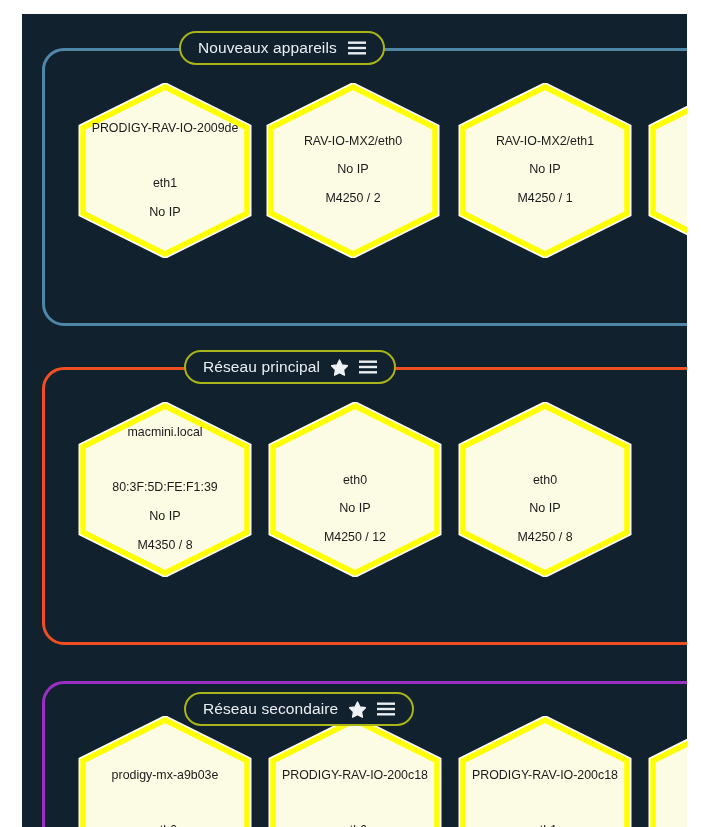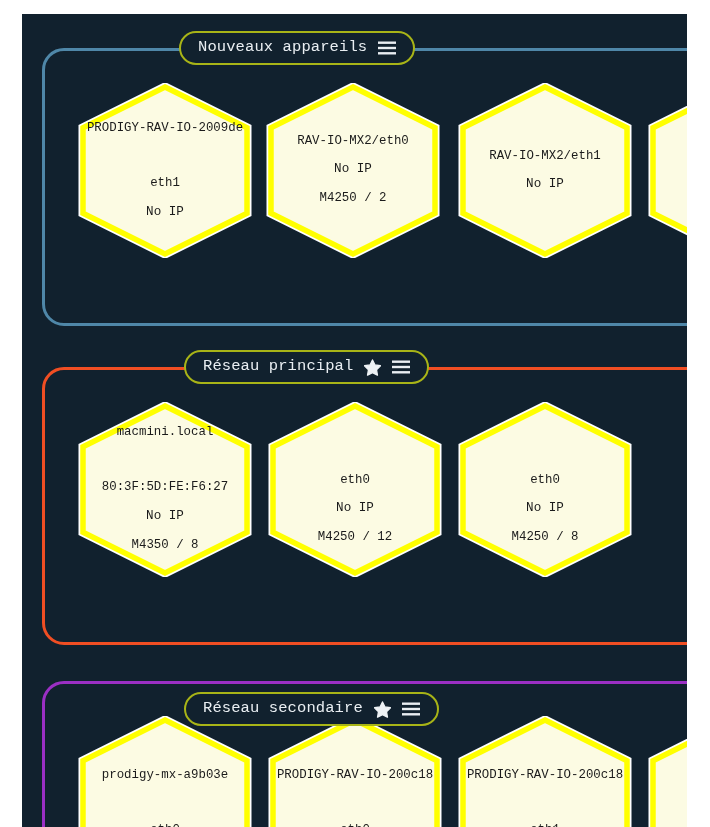--- a/index.html
+++ b/index.html
@@ -7,21 +7,20 @@
     width:710px;height:827px;
     font-family:"Liberation Sans","DejaVu Sans",sans-serif;
     overflow:hidden;position:relative;
   }
   #canvas{
     position:absolute;
     left:22px;top:14px;
     width:665px;height:813px;
     background:#11212e;
     overflow:hidden;
-    font-family:Liberation Mono, monospace;
   }
 
   
   .group-frame{
     position:absolute;
     border-style:solid;
     border-width:3px;
     border-radius:22px;
     box-sizing:border-box;
     background:transparent;
@@ -123,20 +122,21 @@
   </div>
 
   <div class="hex" style="left:435px;top:69px;">
     <svg class="hex-shape" viewBox="0 0 176 175" aria-hidden="true">
       <polygon points="88,4 170,44.75 170,130.25 88,171 6,130.25 6,44.75" fill="#FCFBE3" stroke="#ffffff" stroke-width="9"></polygon>
       <polygon points="88,4 170,44.75 170,130.25 88,171 6,130.25 6,44.75" fill="#FCFBE3" stroke="#FFFF00" stroke-width="5.5"></polygon>
     </svg>
     <div class="hex-text">
       <span class="l-name">RAV-IO-MX2/eth1</span>
       <span class="l-ip">No IP</span>
+      <span class="l-model">M4250 / 1</span>
     </div>
   </div>
 
   <div class="hex" style="left:625px;top:69px;">
     <svg class="hex-shape" viewBox="0 0 176 175" aria-hidden="true">
       <polygon points="88,4 170,44.75 170,130.25 88,171 6,130.25 6,44.75" fill="#FCFBE3" stroke="#ffffff" stroke-width="9"></polygon>
       <polygon points="88,4 170,44.75 170,130.25 88,171 6,130.25 6,44.75" fill="#FCFBE3" stroke="#FFFF00" stroke-width="5.5"></polygon>
     </svg>
     <div class="hex-text">
       <span class="l-name">Y</span>
@@ -164,21 +164,21 @@
     </span>
   </div>
 
   <div class="hex" style="left:55px;top:388px;">
     <svg class="hex-shape" viewBox="0 0 176 175" aria-hidden="true">
       <polygon points="88,4 170,44.75 170,130.25 88,171 6,130.25 6,44.75" fill="#FCFBE3" stroke="#ffffff" stroke-width="9"></polygon>
       <polygon points="88,4 170,44.75 170,130.25 88,171 6,130.25 6,44.75" fill="#FCFBE3" stroke="#FFFF00" stroke-width="5.5"></polygon>
     </svg>
     <div class="hex-text">
       <span class="l-name">macmini.local</span>
-      <span class="l-sub">80:3F:5D:FE:F6:27</span>
+      <span class="l-sub">80:3F:5D:FE:F1:39</span>
       <span class="l-ip">No IP</span>
       <span class="l-model">M4350 / 8</span>
     </div>
   </div>
 
   <div class="hex" style="left:245px;top:388px;">
     <svg class="hex-shape" viewBox="0 0 176 175" aria-hidden="true">
       <polygon points="88,4 170,44.75 170,130.25 88,171 6,130.25 6,44.75" fill="#FCFBE3" stroke="#ffffff" stroke-width="9"></polygon>
       <polygon points="88,4 170,44.75 170,130.25 88,171 6,130.25 6,44.75" fill="#FCFBE3" stroke="#FFFF00" stroke-width="5.5"></polygon>
     </svg>

